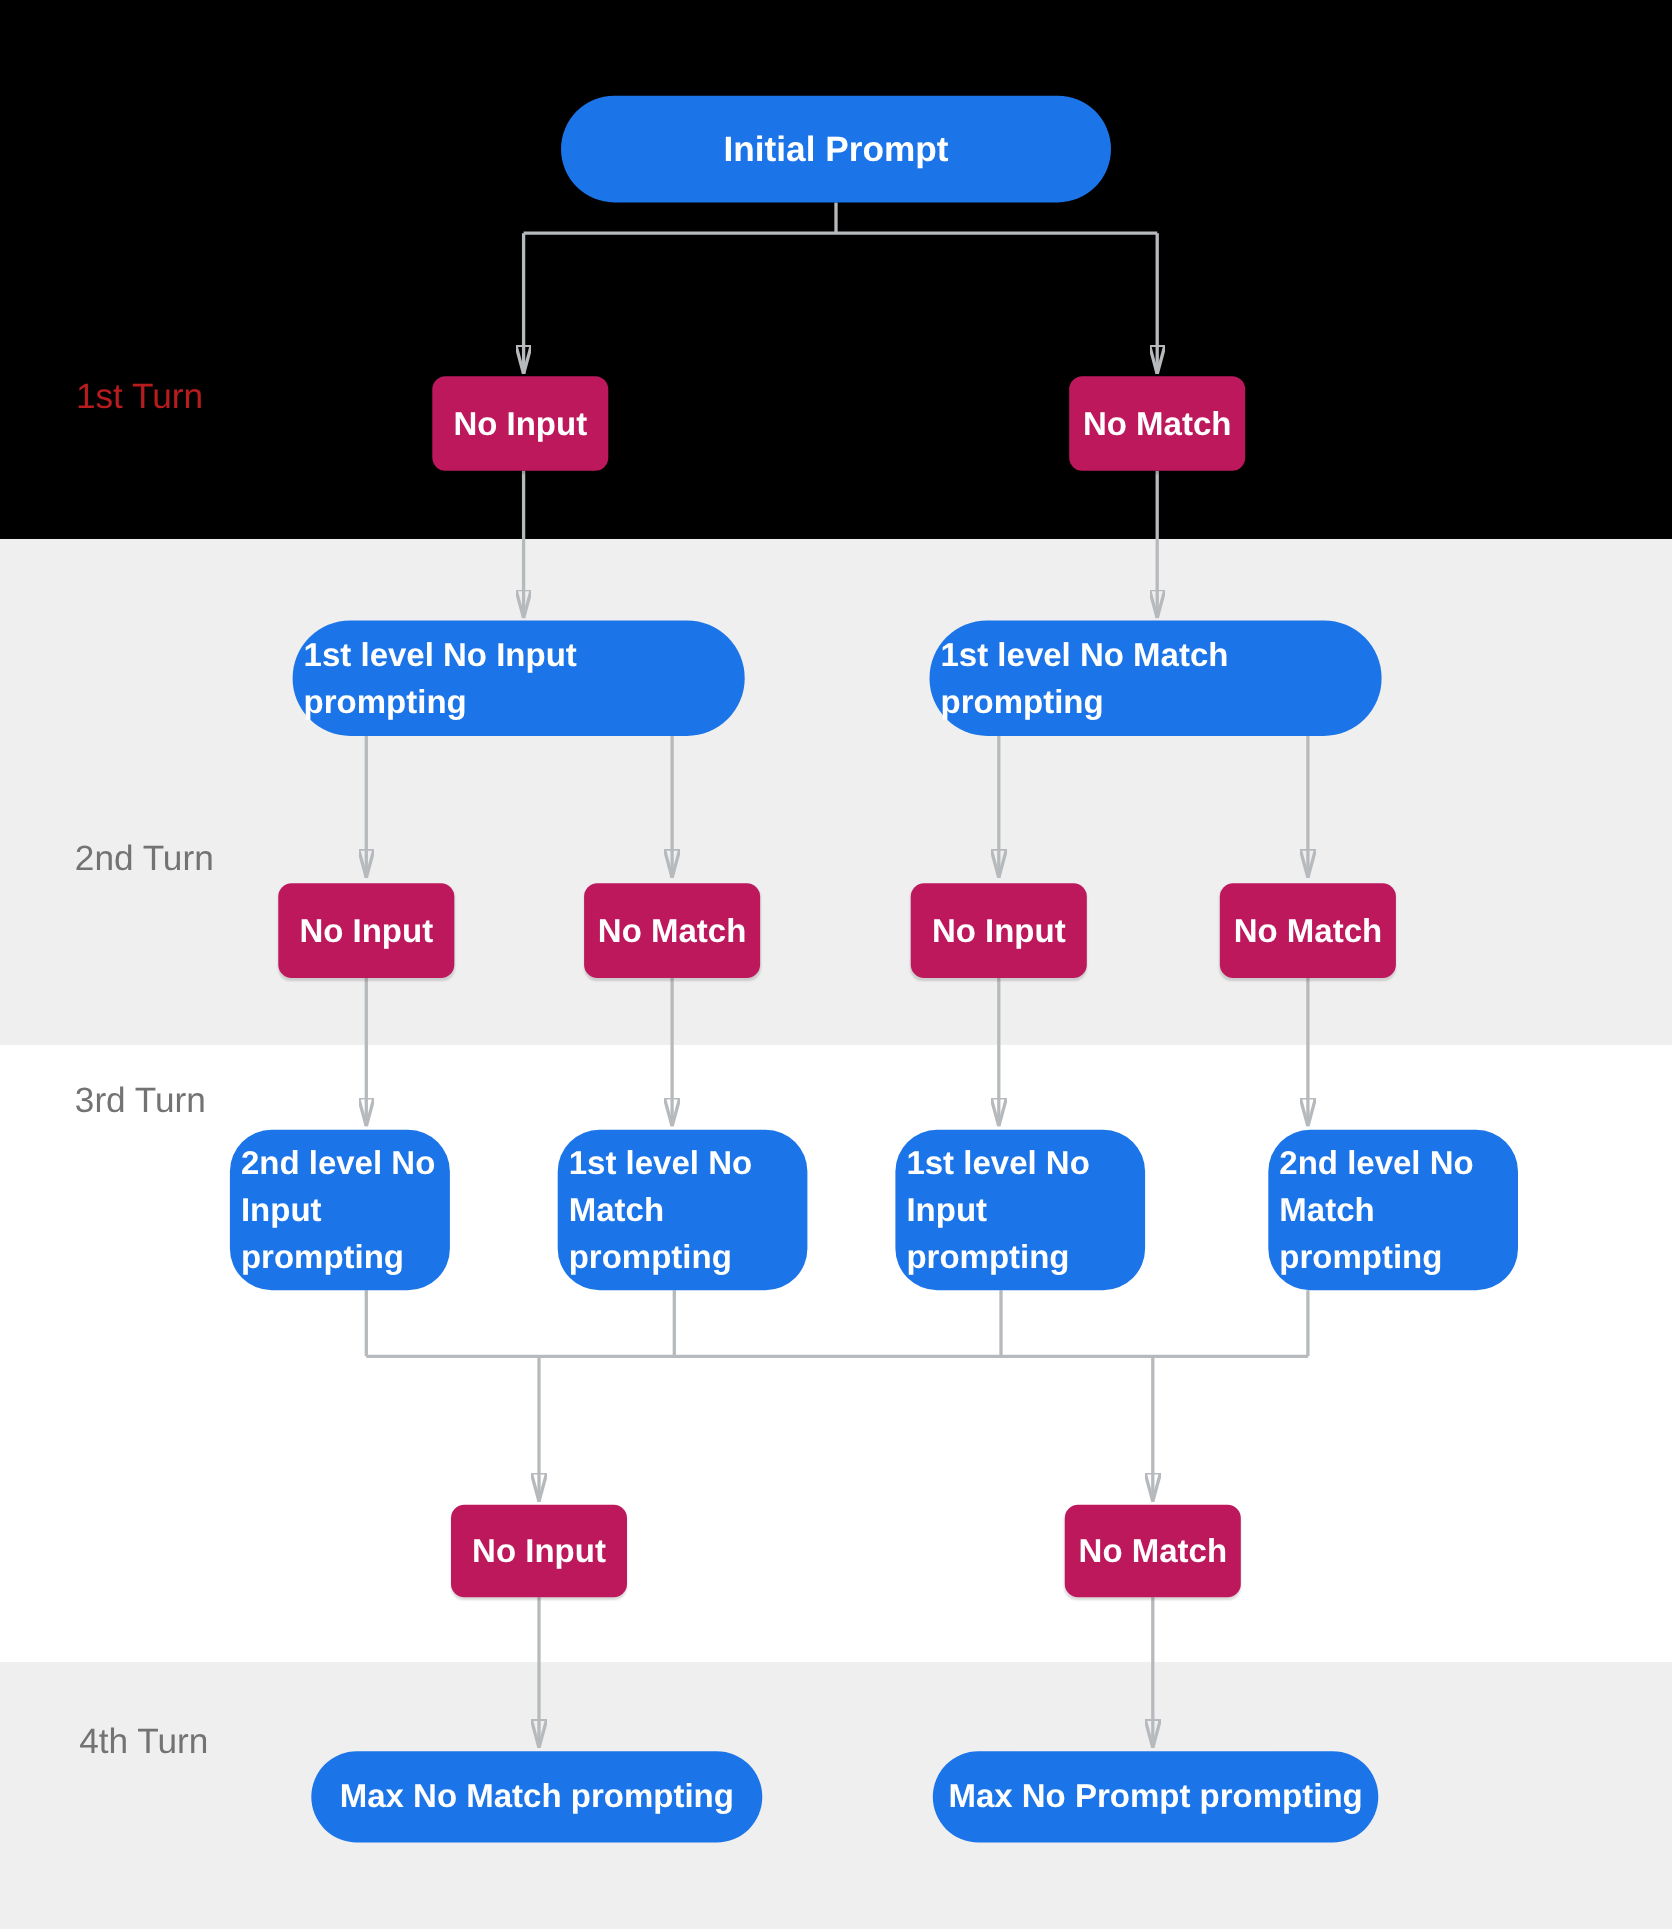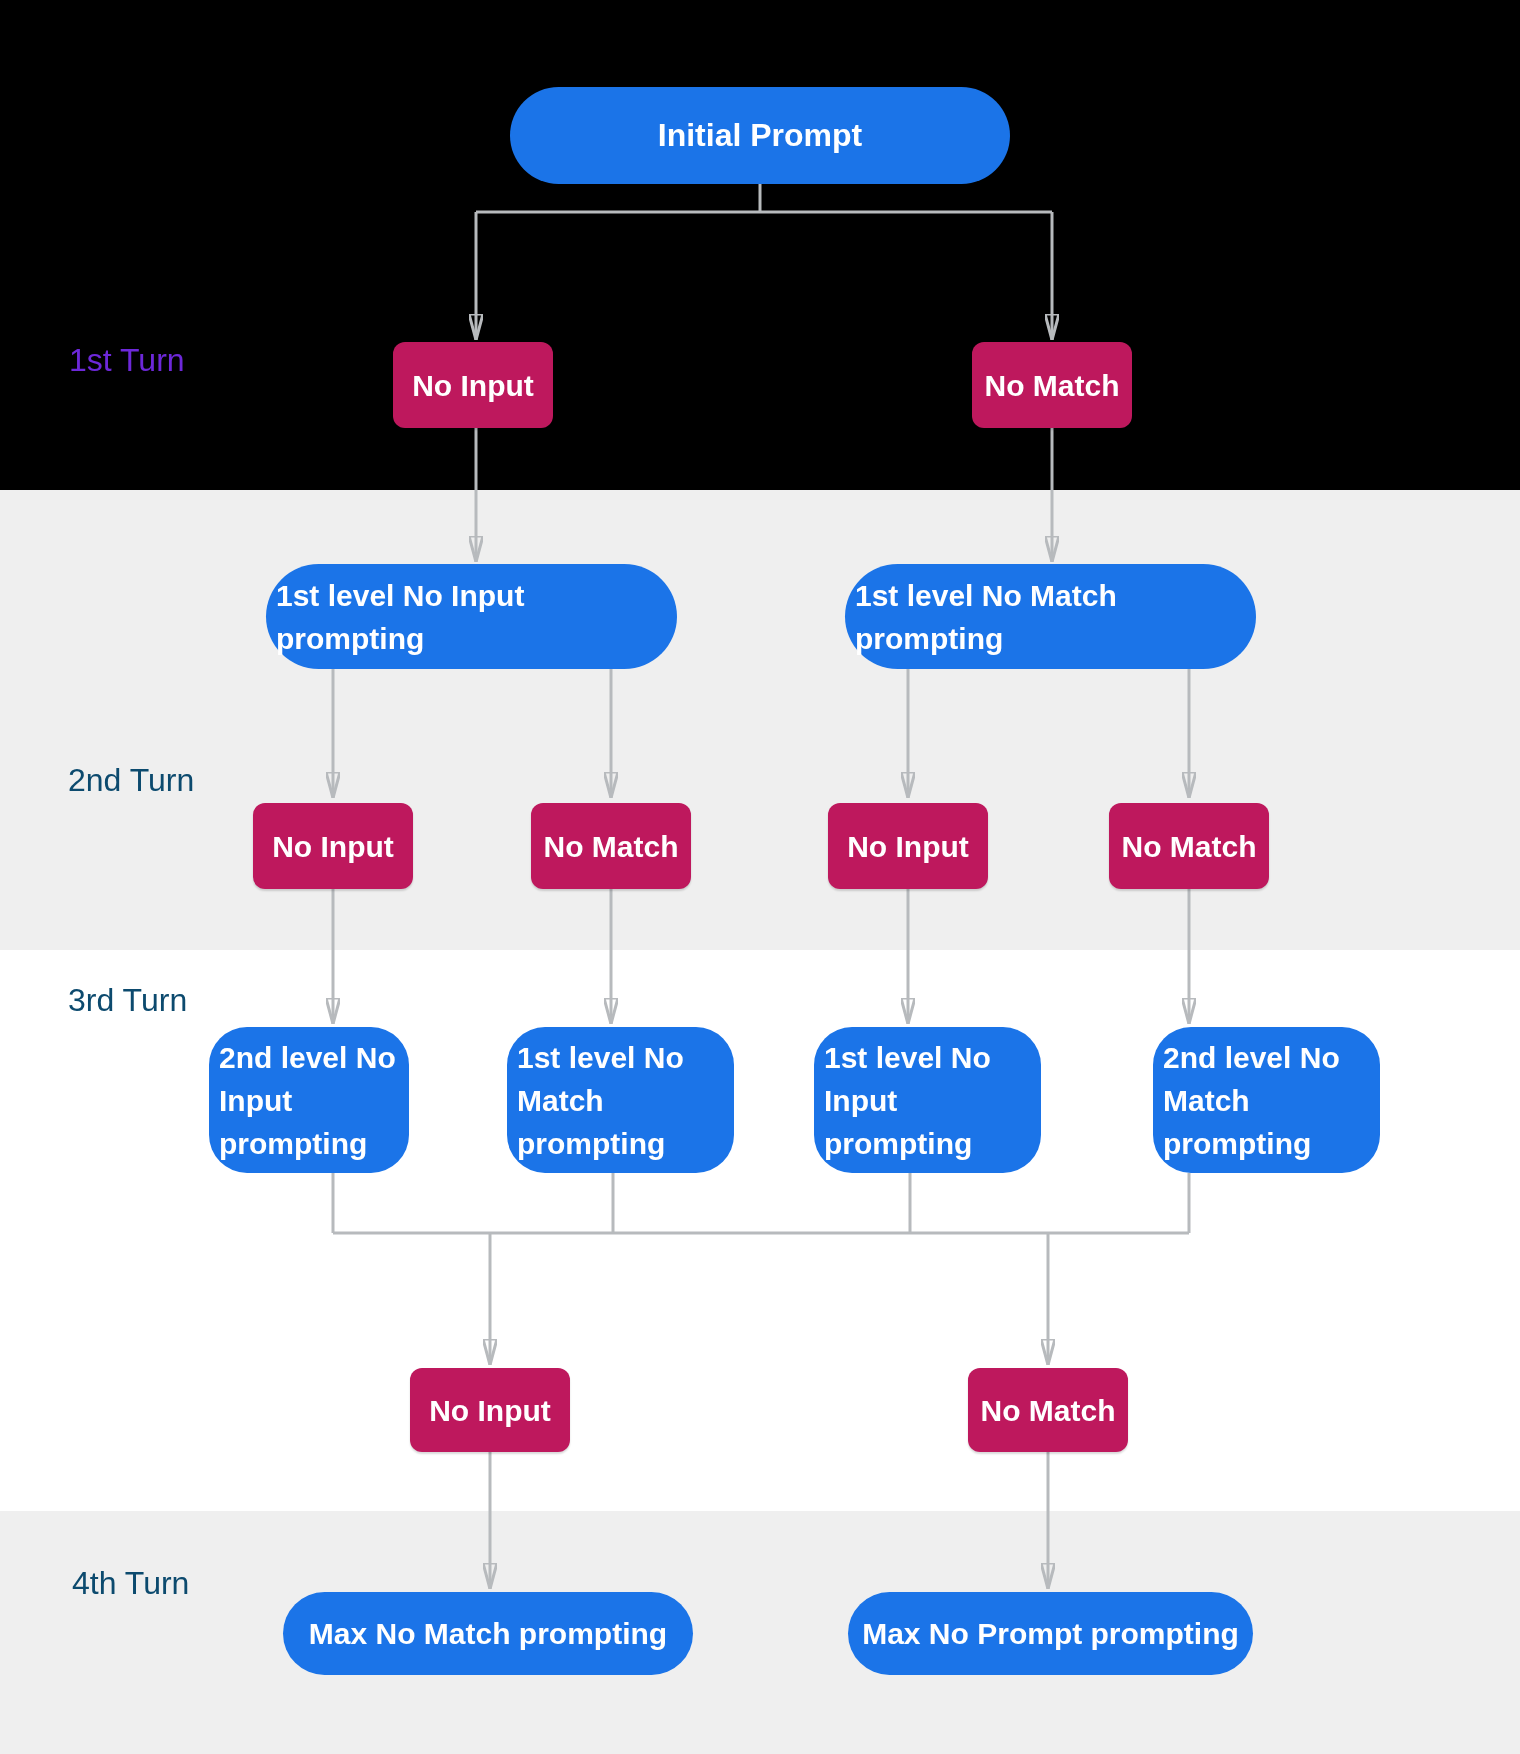--- a/index.html
+++ b/index.html
@@ -15,24 +15,24 @@
   .band-gray1{top:490px;height:460px;background:#efefef;}
   .band-white{top:950px;height:561px;background:#ffffff;}
   .band-gray2{top:1511px;height:243px;background:#efefef;}
 
   .connector-layer{position:absolute;left:0;top:0;pointer-events:none;}
   .connector-layer path, .connector-layer line{stroke:#b7babd;stroke-width:3;fill:none;}
 
   .turn-label{
     position:absolute;
     font-size:32px;line-height:40px;font-weight:500;
-    color:#0c4a6e;
+    color:#737373;
     white-space:nowrap;
   }
-  .turn-label.on-black{color:#6d28d9;}
+  .turn-label.on-black{color:#b91c1c;}
 
   .node{
     position:absolute;
     display:flex;align-items:center;justify-content:center;
     text-align:left;
     color:#ffffff;
     font-weight:700;
     font-size:30px;line-height:43px;
     box-sizing:border-box;
     padding:16px 10px;

